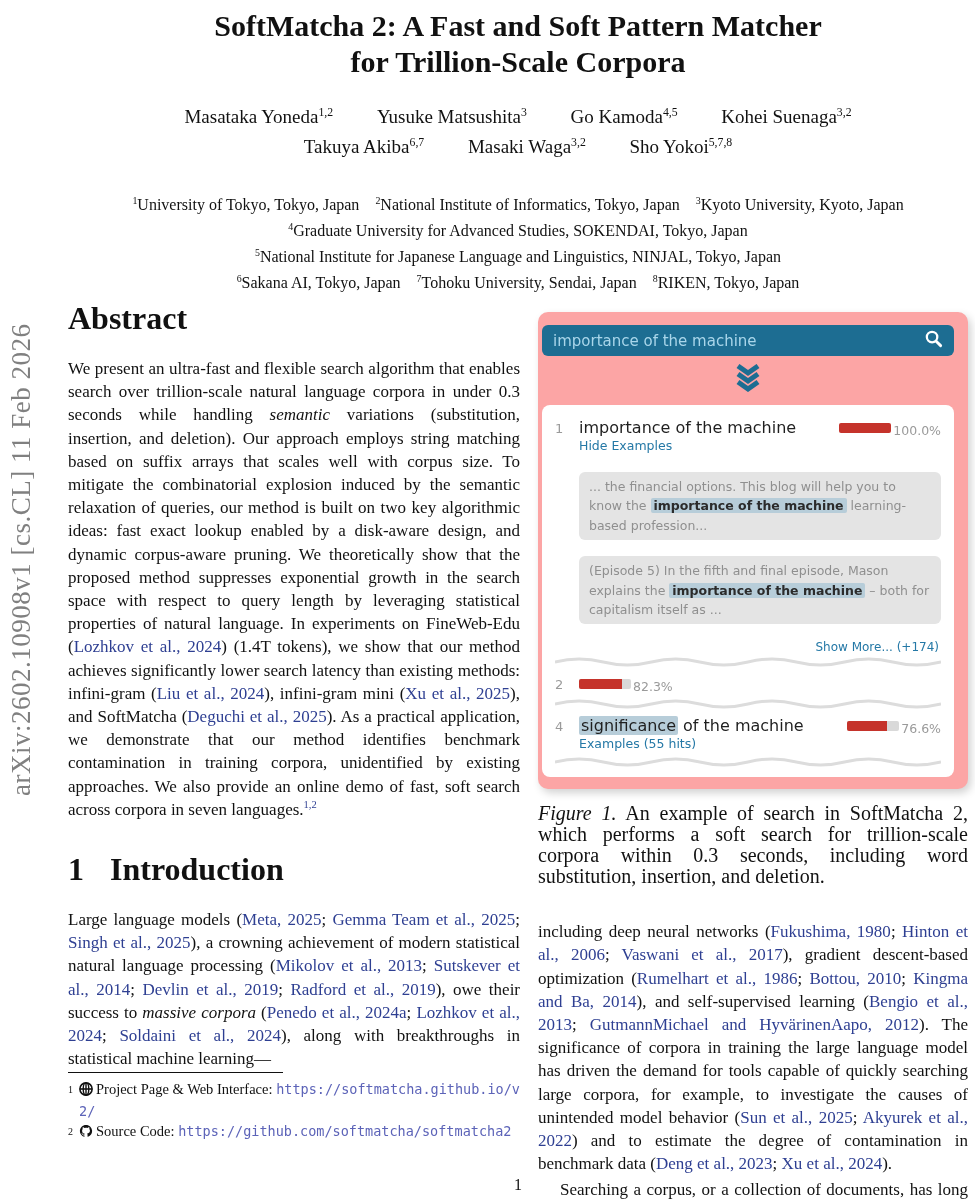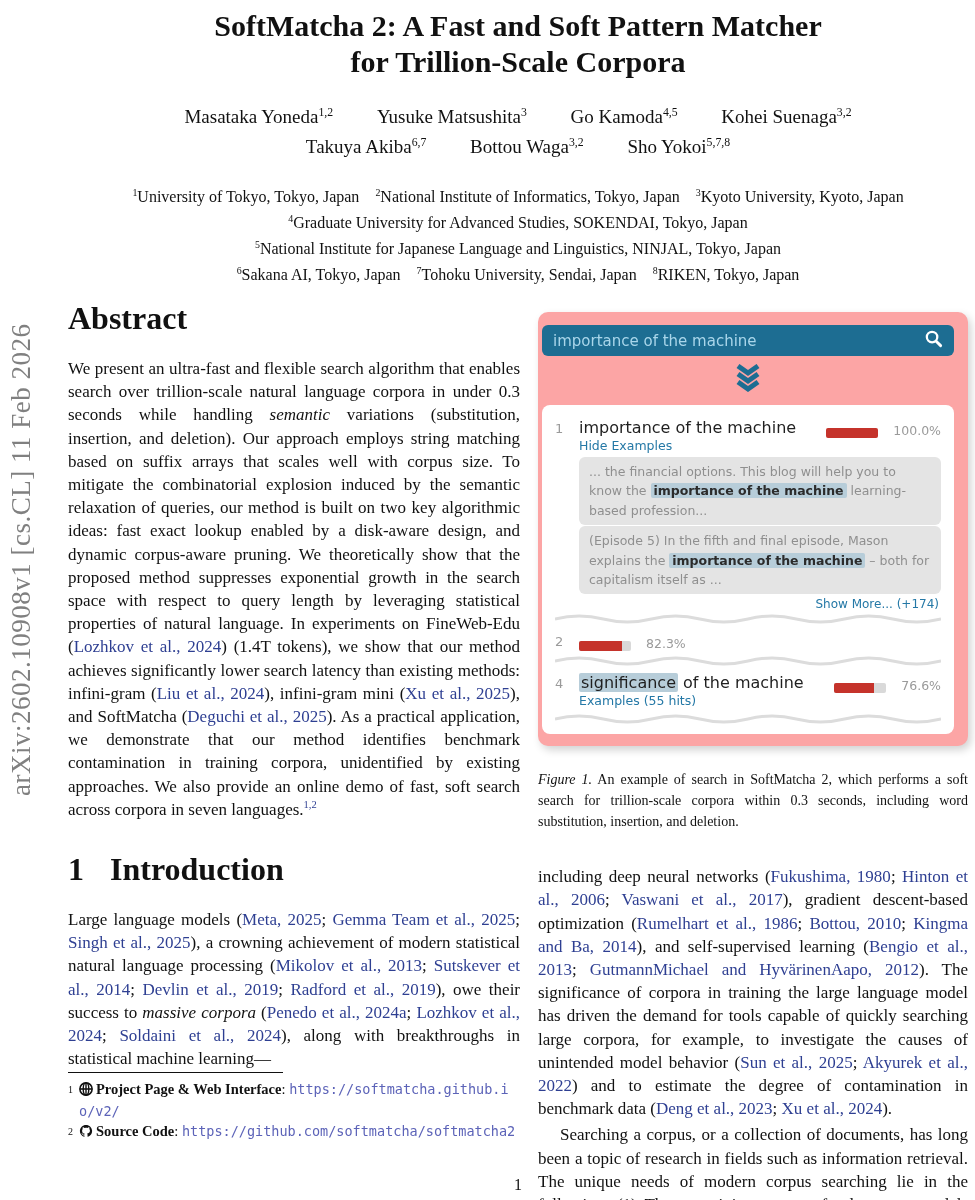--- a/index.html
+++ b/index.html
@@ -19,33 +19,33 @@
     position:absolute;left:6px;top:225px;height:670px;width:40px;
     writing-mode:vertical-rl;transform:rotate(180deg);
     font-size:27px;color:#808080;letter-spacing:.5px;
     text-align:center;font-family:"Liberation Serif",serif;white-space:nowrap;
   }
 
   
   .header{position:absolute;left:68px;top:8px;width:900px;text-align:center;}
   .title{font-size:30px;font-weight:bold;line-height:36px;}
   .authors{margin-top:22px;font-size:19px;line-height:30px;}
-  .affils{margin-top:22px;font-size:16px;line-height:26px;}
+  .affils{margin-top:30px;font-size:16px;line-height:26px;}
 
   
   .col-left{position:absolute;left:68px;top:300px;width:452px;}
   .col-right{position:absolute;left:538px;top:312px;width:430px;}
 
   h2.sec{font-size:32px;font-weight:bold;margin:0 0 20px 0;}
   h2.sec .secnum{margin-right:26px;}
   .body-par{font-size:17px;line-height:23.2px;text-align:justify;}
   .indent{text-indent:22px;}
 
   .seg-i{font-style:italic;}
-  .seg-b{font-weight:bold;}
+  .seg-b{font-weight:normal;}
   .seg-link{color:var(--cite);}
   .seg-mono{font-family:"DejaVu Sans Mono",monospace;color:#5c63b8;word-break:break-all;font-size:13.5px;}
   .seg-sup{vertical-align:super;font-size:0.62em;line-height:0;}
   .seg-hl{background:var(--hl);padding:0 2px;border-radius:2px;}
   .seg-hlb{background:var(--hl);font-weight:bold;color:#2b2b2b;padding:0 3px;border-radius:2px;}
   .seg-gap{display:inline-block;width:9px;height:16px;background:#a3c6da;border-radius:4px;vertical-align:-2px;margin:0 2px;}
   .seg-sp{display:inline-block;width:1em;}
   .seg-sp2{display:inline-block;width:2.3em;}
   .seg-u{text-decoration:underline;}
 
@@ -71,48 +71,48 @@
   }
   .searchbar .query{color:#a9d6ea;font-size:15px;}
   .searchbar .mag{margin-left:auto;}
   .speed-row{display:flex;align-items:center;justify-content:center;gap:12px;margin:8px 0 9px 0;color:var(--teal);font-size:15.5px;}
   .results{background:#fff;border-radius:8px;padding:9px 13px 7px 13px;}
   .rrow{display:flex;align-items:flex-start;padding:4px 0 2px 0;}
   .rrank{width:24px;color:var(--gray-txt);font-size:13px;padding-top:3px;}
   .rmain{flex:1;min-width:0;}
   .rtitle{font-size:16px;color:#1f1f1f;line-height:20px;}
   .rlink{font-size:12.5px;color:var(--teal-link);line-height:16px;}
-  .rbar{display:flex;align-items:flex-end;gap:15px;padding-top:5px;}
+  .rbar{display:flex;align-items:flex-start;gap:2px;padding-top:5px;}
   .bar-track{width:52px;height:10px;background:#d9d9d9;border-radius:2px;overflow:hidden;}
   .bar-fill{height:100%;background:var(--red);}
   .rpct{font-size:12.5px;color:var(--gray-txt);}
-  .snippet{background:#e4e4e4;border-radius:6px;padding:5px 10px;margin:1px 0;font-size:12.5px;line-height:1.55;color:#8f8f8f;}
+  .snippet{background:#e4e4e4;border-radius:6px;padding:5px 10px;margin:16px 0;font-size:12.5px;line-height:1.55;color:#8f8f8f;}
   .show-more{text-align:right;font-size:12px;color:var(--teal-link);margin:3px 2px 1px 0;}
   .wave{display:block;width:100%;height:12px;margin:2px 0;}
   .res-footer{font-size:13.5px;color:#222;padding:5px 0 2px 1px;}
 
-  .fig-caption{margin-top:23px;font-size:14px;line-height:21px;text-align:justify;font-family:"Liberation Serif",serif;}
+  .fig-caption{margin-top:14px;font-size:20px;line-height:21px;text-align:justify;font-family:"Liberation Serif",serif;}
   .rc-p1{margin-top:33px;}
   .rc-p2{margin-top:3px;}
 </style>
 </head>
 <body>
 
 <div class="page">
 
   <div class="arxiv-strip">arXiv:2602.10908v1  [cs.CL]  11 Feb 2026</div>
 
   <div class="header">
     <div class="title">
       <div>SoftMatcha 2: A Fast and Soft Pattern Matcher</div>
       <div>for Trillion-Scale Corpora</div>
     </div>
     <div class="authors">
       <div><span>Masataka Yoneda</span><span class="seg-sup">1,2</span><span class="seg-sp2"></span><span>Yusuke Matsushita</span><span class="seg-sup">3</span><span class="seg-sp2"></span><span>Go Kamoda</span><span class="seg-sup">4,5</span><span class="seg-sp2"></span><span>Kohei Suenaga</span><span class="seg-sup">3,2</span></div>
-      <div><span>Takuya Akiba</span><span class="seg-sup">6,7</span><span class="seg-sp2"></span><span>Bottou Waga</span><span class="seg-sup">3,2</span><span class="seg-sp2"></span><span>Sho Yokoi</span><span class="seg-sup">5,7,8</span></div>
+      <div><span>Takuya Akiba</span><span class="seg-sup">6,7</span><span class="seg-sp2"></span><span>Masaki Waga</span><span class="seg-sup">3,2</span><span class="seg-sp2"></span><span>Sho Yokoi</span><span class="seg-sup">5,7,8</span></div>
     </div>
     <div class="affils">
       <div><span class="seg-sup">1</span><span>University of Tokyo, Tokyo, Japan</span><span class="seg-sp"></span><span class="seg-sup">2</span><span>National Institute of Informatics, Tokyo, Japan</span><span class="seg-sp"></span><span class="seg-sup">3</span><span>Kyoto University, Kyoto, Japan</span></div>
       <div><span class="seg-sup">4</span><span>Graduate University for Advanced Studies, SOKENDAI, Tokyo, Japan</span></div>
       <div><span class="seg-sup">5</span><span>National Institute for Japanese Language and Linguistics, NINJAL, Tokyo, Japan</span></div>
       <div><span class="seg-sup">6</span><span>Sakana AI, Tokyo, Japan</span><span class="seg-sp"></span><span class="seg-sup">7</span><span>Tohoku University, Sendai, Japan</span><span class="seg-sp"></span><span class="seg-sup">8</span><span>RIKEN, Tokyo, Japan</span></div>
     </div>
   </div>
 
   <div class="col-left">

